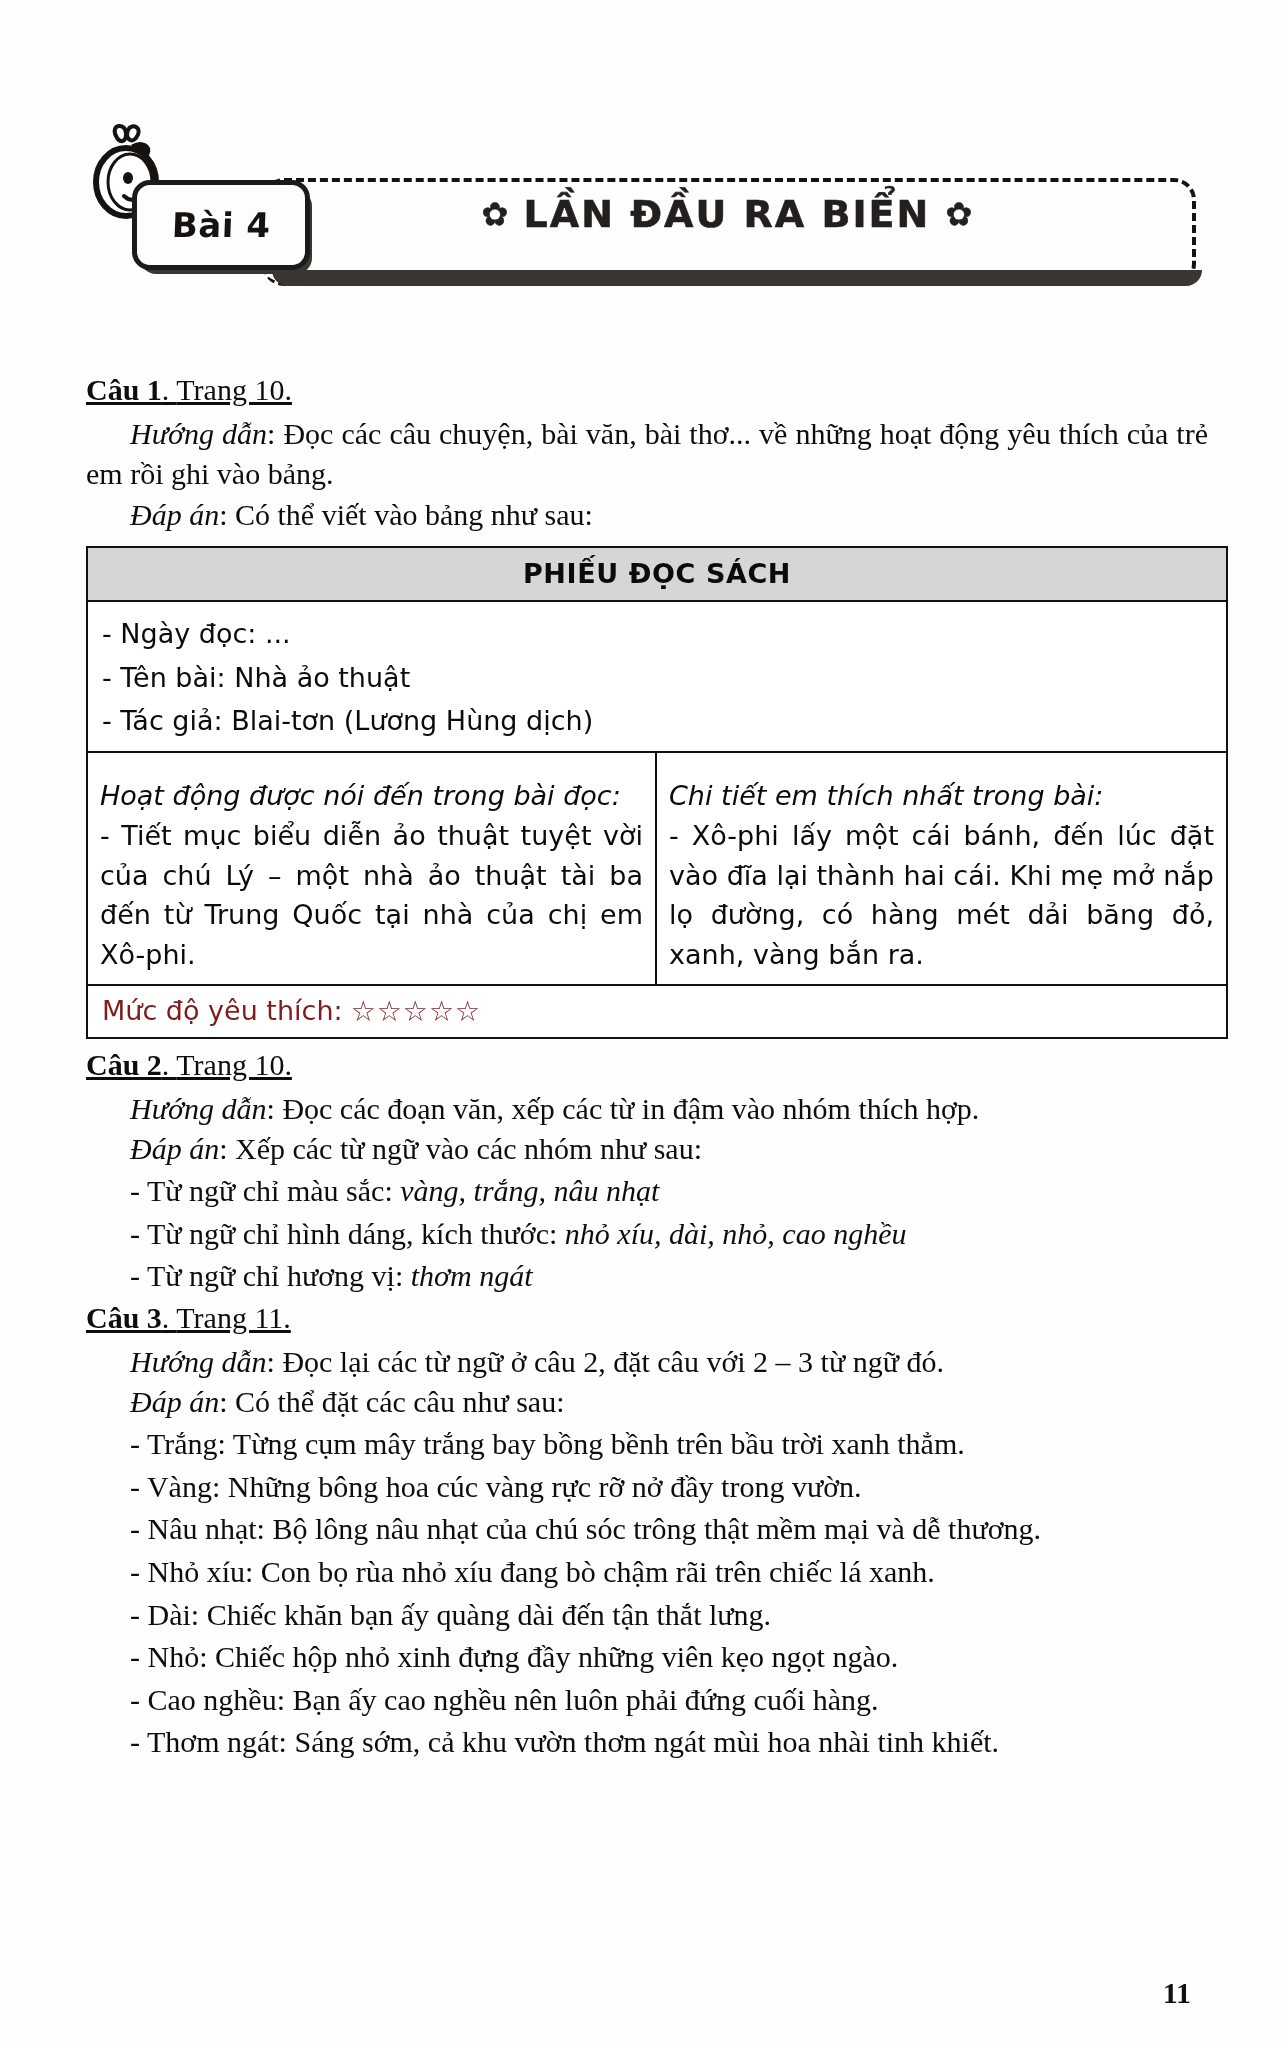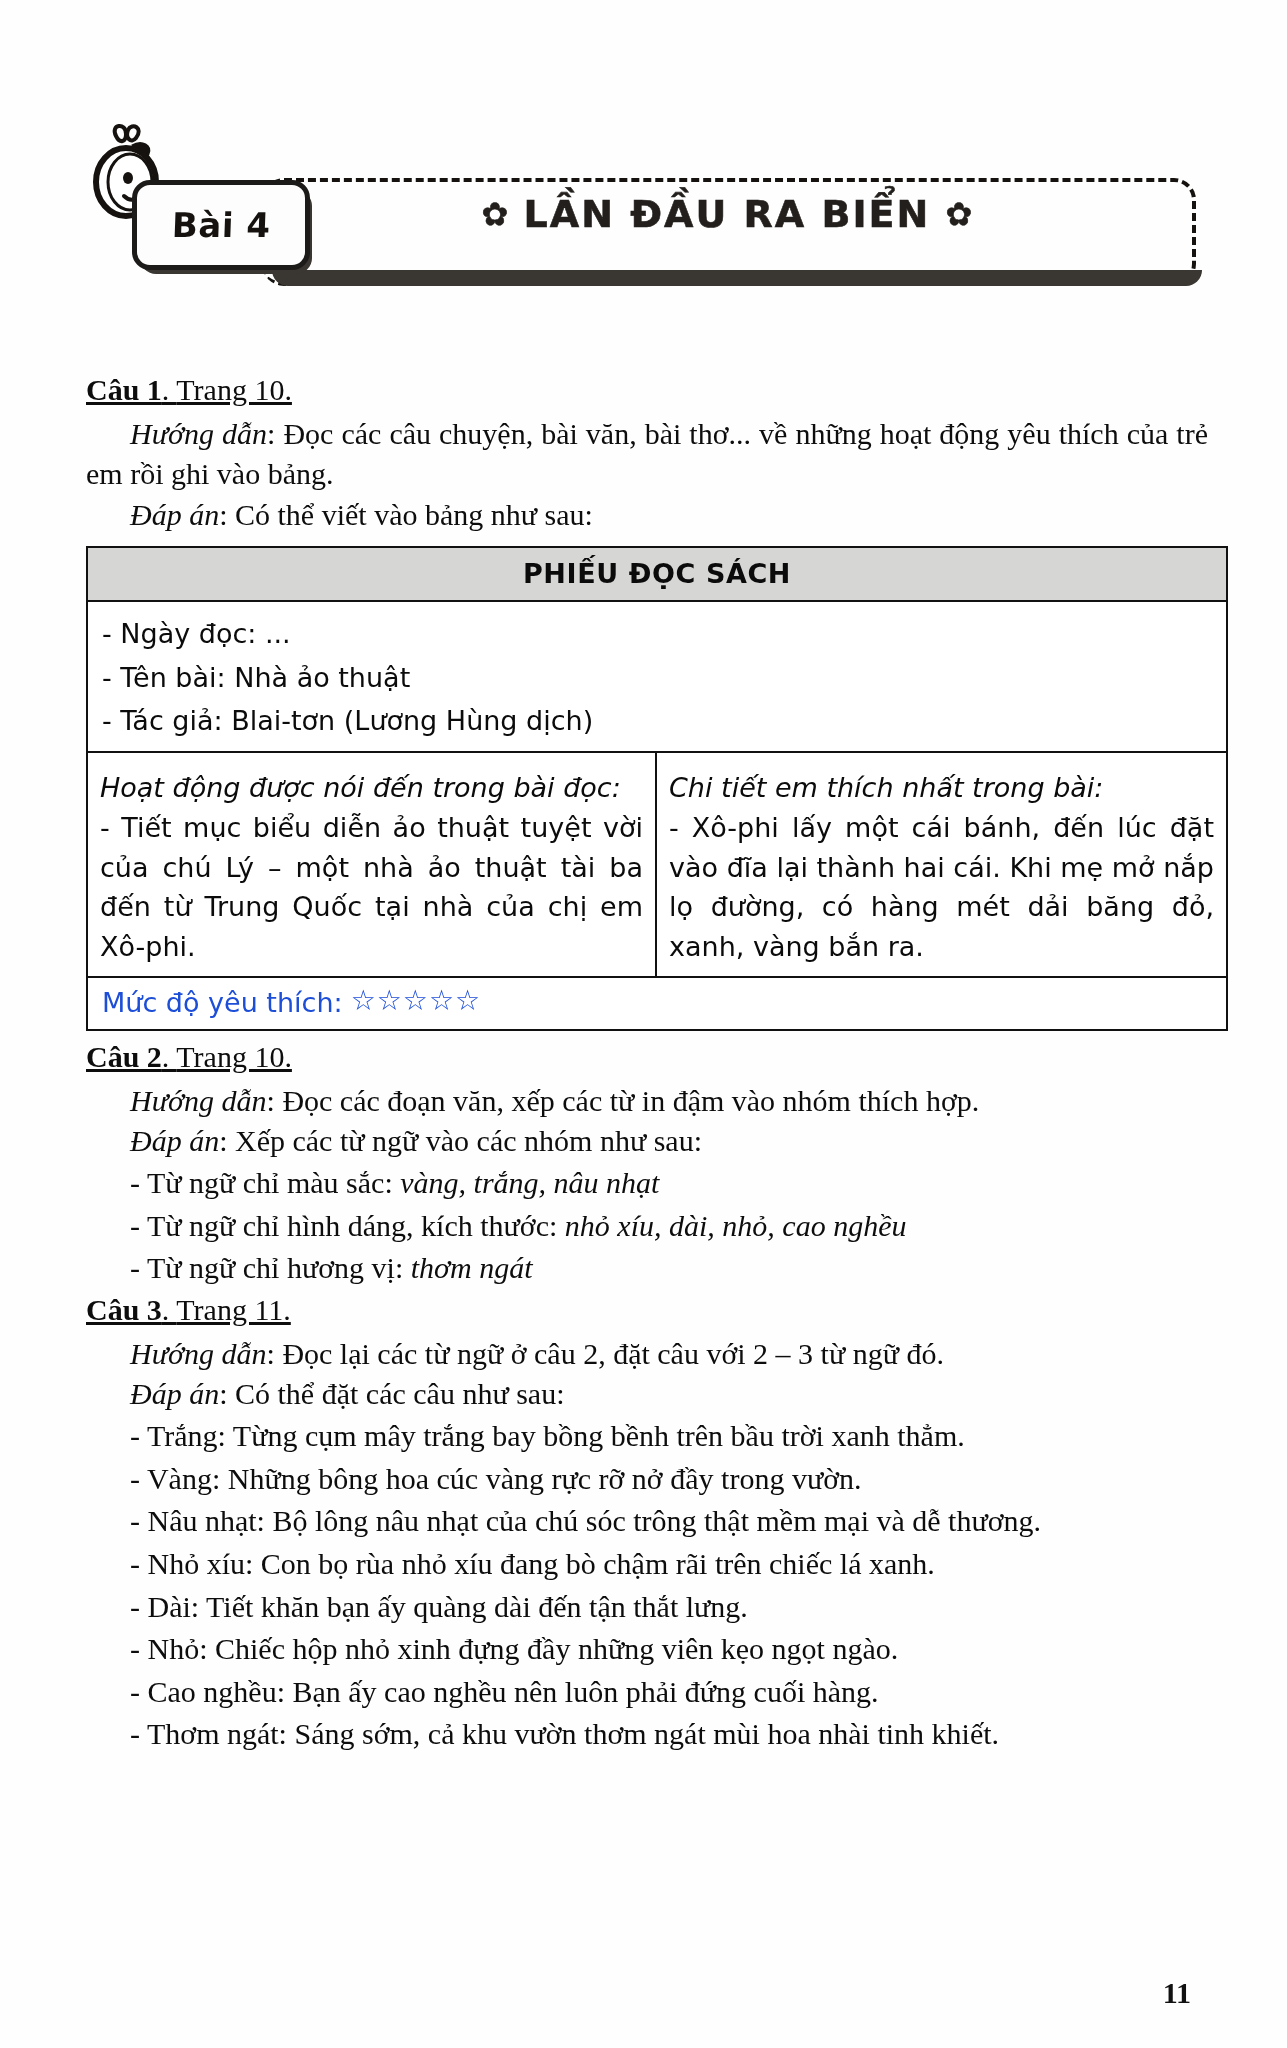--- a/index.html
+++ b/index.html
@@ -186,43 +186,43 @@
     color: #0b0b0b;
   }
 
   .card-cols {
     display: flex;
     border-bottom: 2.5px solid #111111;
   }
   .card-col {
     width: 50%;
     box-sizing: border-box;
-    padding: 16px 12px 10px 12px;
+    padding: 24px 12px 10px 12px;
   }
   .card-col.left { border-right: 2.5px solid #111111; }
   .col-head {
     font-size: 27px;
     font-style: italic;
     line-height: 1.38;
     margin-bottom: 2px;
     color: #0b0b0b;
   }
   .col-body {
     font-size: 27px;
     line-height: 1.46;
     text-align: justify;
     color: #0b0b0b;
   }
 
   .card-rating {
     padding: 9px 8px 11px 14px;
     font-size: 27px;
-    color: #1d4ed8;
+    color: #7f1d1d;
     display: flex;
-    align-items: flex-start;
+    align-items: flex-end;
     gap: 8px;
   }
   .stars {
     letter-spacing: 1px;
     font-size: 28px;
     line-height: 1;
   }
 
   
   .page-number {
@@ -338,21 +338,21 @@
     <p class="para">
       <i>Hướng dẫn</i><span>: Đọc lại các từ ngữ ở câu 2, đặt câu với 2 – 3 từ ngữ đó.</span>
     </p>
     <p class="para">
       <i>Đáp án</i><span>: Có thể đặt các câu như sau:</span>
     </p>
     <p class="listline"><span>- Trắng: Từng cụm mây trắng bay bồng bềnh trên bầu trời xanh thẳm.</span></p>
     <p class="listline"><span>- Vàng: Những bông hoa cúc vàng rực rỡ nở đầy trong vườn.</span></p>
     <p class="listline"><span>- Nâu nhạt: Bộ lông nâu nhạt của chú sóc trông thật mềm mại và dễ thương.</span></p>
     <p class="listline"><span>- Nhỏ xíu: Con bọ rùa nhỏ xíu đang bò chậm rãi trên chiếc lá xanh.</span></p>
-    <p class="listline"><span>- Dài: Tiết khăn bạn ấy quàng dài đến tận thắt lưng.</span></p>
+    <p class="listline"><span>- Dài: Chiếc khăn bạn ấy quàng dài đến tận thắt lưng.</span></p>
     <p class="listline"><span>- Nhỏ: Chiếc hộp nhỏ xinh đựng đầy những viên kẹo ngọt ngào.</span></p>
     <p class="listline"><span>- Cao nghều: Bạn ấy cao nghều nên luôn phải đứng cuối hàng.</span></p>
     <p class="listline"><span>- Thơm ngát: Sáng sớm, cả khu vườn thơm ngát mùi hoa nhài tinh khiết.</span></p>
 
   </div>
 
   <div class="page-number">11</div>
 
 </div>
 

